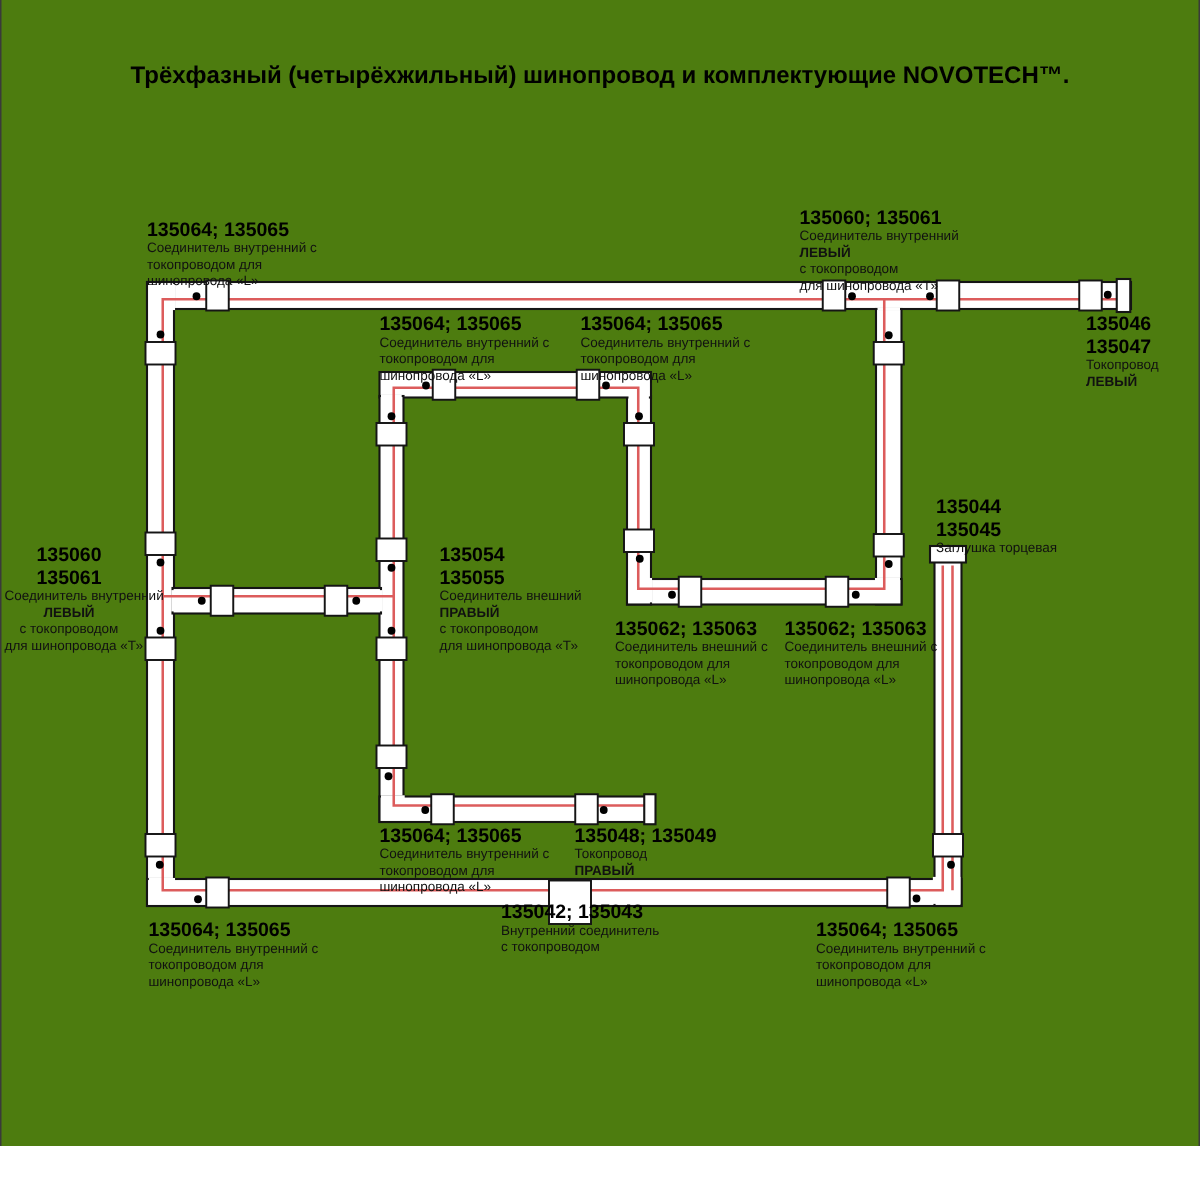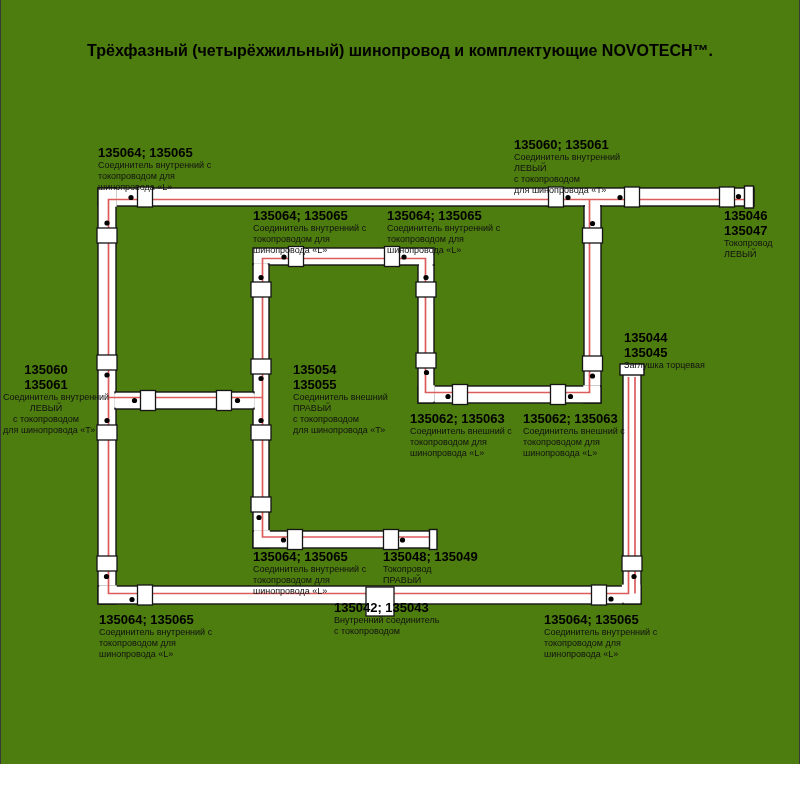--- a/index.html
+++ b/index.html
@@ -5,21 +5,21 @@
   html,body{margin:0;padding:0;background:#fff;}
   #page{position:relative;width:800px;height:764px;background:#4d7c0f;
         font-family:"Liberation Sans",sans-serif;color:#000;overflow:hidden;
         border-left:1px solid #3a3a3a;border-right:1px solid #3a3a3a;box-sizing:border-box;}
   #title{position:absolute;left:0;top:38px;width:100%;text-align:center;
          font-size:16px;font-weight:bold;line-height:25px;}
   #diagram-svg{position:absolute;left:0;top:0;}
   .lbl{position:absolute;white-space:nowrap;}
   .lbl .code{font-size:13px;font-weight:bold;line-height:15px;letter-spacing:0;}
   .lbl .ln{font-size:9px;line-height:11px;color:#111;}
-  .lbl .ln.b{font-weight:normal;}
+  .lbl .ln.b{font-weight:bold;}
   .lbl.right{text-align:center;}
   #footer-bar{position:absolute;left:0;top:791px;width:800px;height:6px;background:#1d1d1d;}
 </style>
 </head>
 <body>
 
 <div id="page">
 
   <div id="title">
     <div>Трёхфазный (четырёхжильный) шинопровод и комплектующие NOVOTECH™.</div>
@@ -130,21 +130,21 @@
     </g>
   </svg>
 
   <div class="lbl" style="left:97px;top:145px">
     <div class="code">135064; 135065</div>
     <div class="ln">Соединитель внутренний с</div>
     <div class="ln">токопроводом для</div>
     <div class="ln">шинопровода «L»</div>
   </div>
 
-  <div class="lbl" style="left:513px;top:137px">
+  <div class="lbl" style="left:532px;top:137px">
     <div class="code">135060; 135061</div>
     <div class="ln">Соединитель внутренний</div>
     <div class="ln b">ЛЕВЫЙ</div>
     <div class="ln">с токопроводом</div>
     <div class="ln">для шинопровода «Т»</div>
   </div>
 
   <div class="lbl" style="left:723px;top:208px">
     <div class="code">135046</div>
     <div class="code">135047</div>

